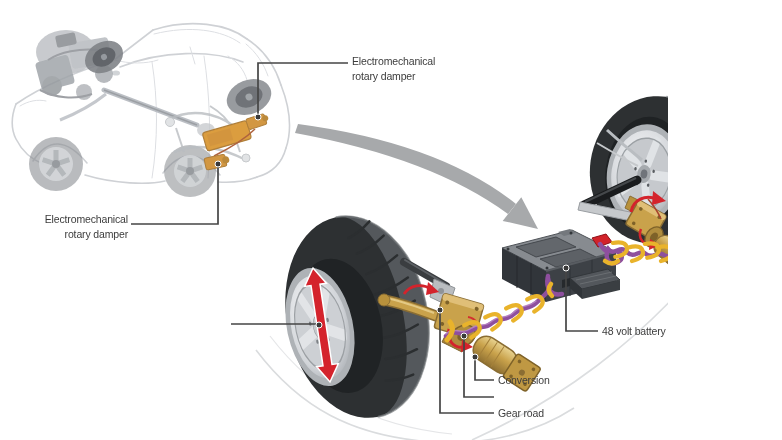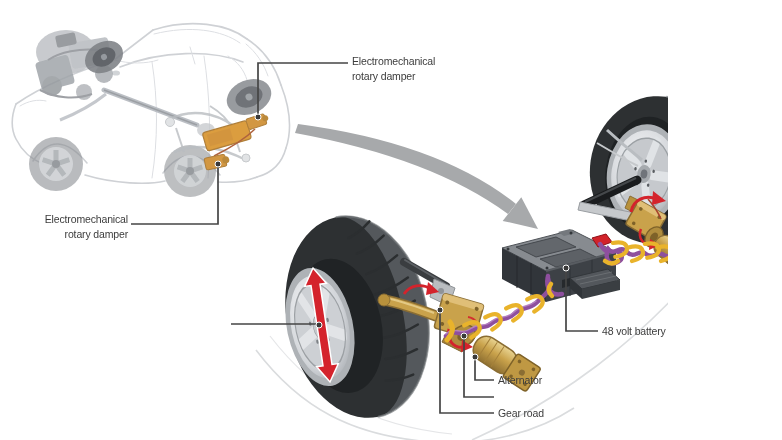--- a/index.html
+++ b/index.html
@@ -390,15 +390,15 @@
     <path class="leader" d="M464,339 V397 H494"></path>
         <circle class="dot" cx="464" cy="336" r="3"></circle>
     <path class="leader" d="M440,313 V413 H494"></path>
         <circle class="dot" cx="440" cy="310" r="3"></circle>
   </g>
 </svg>
 
 <div class="lbl" style="left:352px;top:54px;width:105px;">Electromechanical rotary damper</div>
 <div class="lbl ra" style="left:28px;top:212px;width:100px;">Electromechanical rotary damper</div>
 <div class="lbl nowrap" style="left:602px;top:324px;">48 volt battery</div>
-<div class="lbl nowrap" style="left:498px;top:373px;">Alternator</div>
+<div class="lbl nowrap" style="left:498px;top:373px;">Conversion</div>
 <div class="lbl nowrap" style="left:498px;top:406px;">Gear road</div>
 </div>
 
 </body></html>

